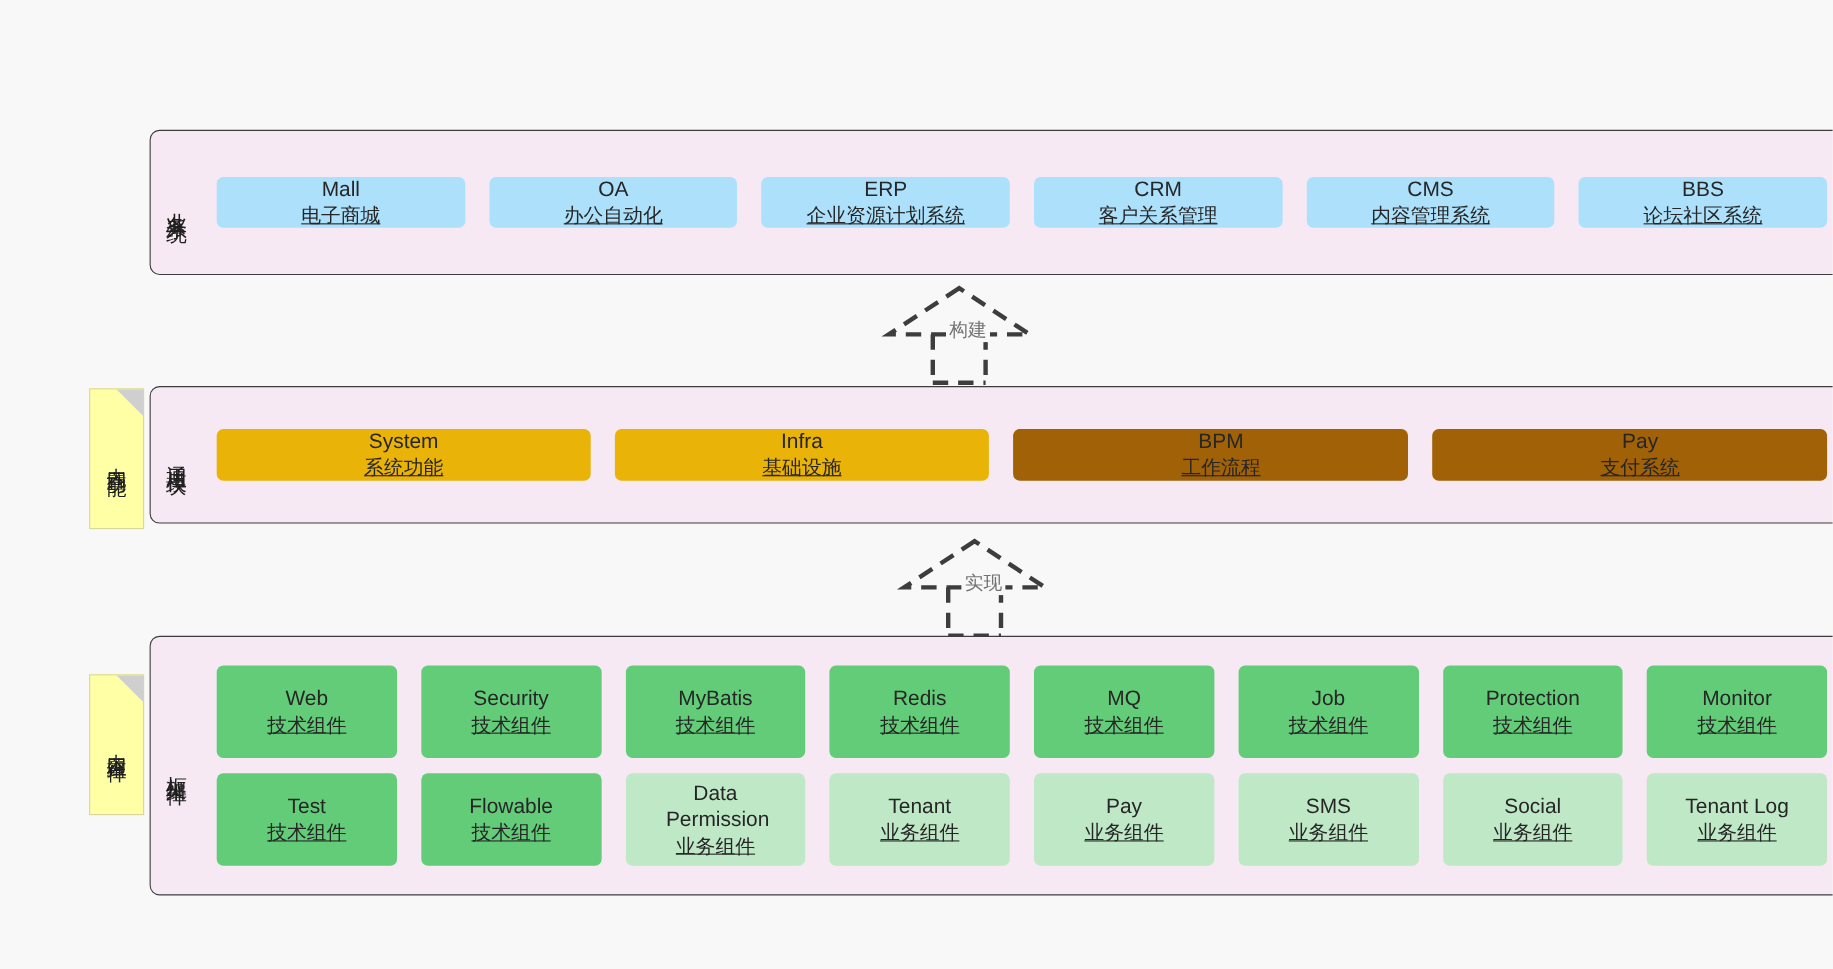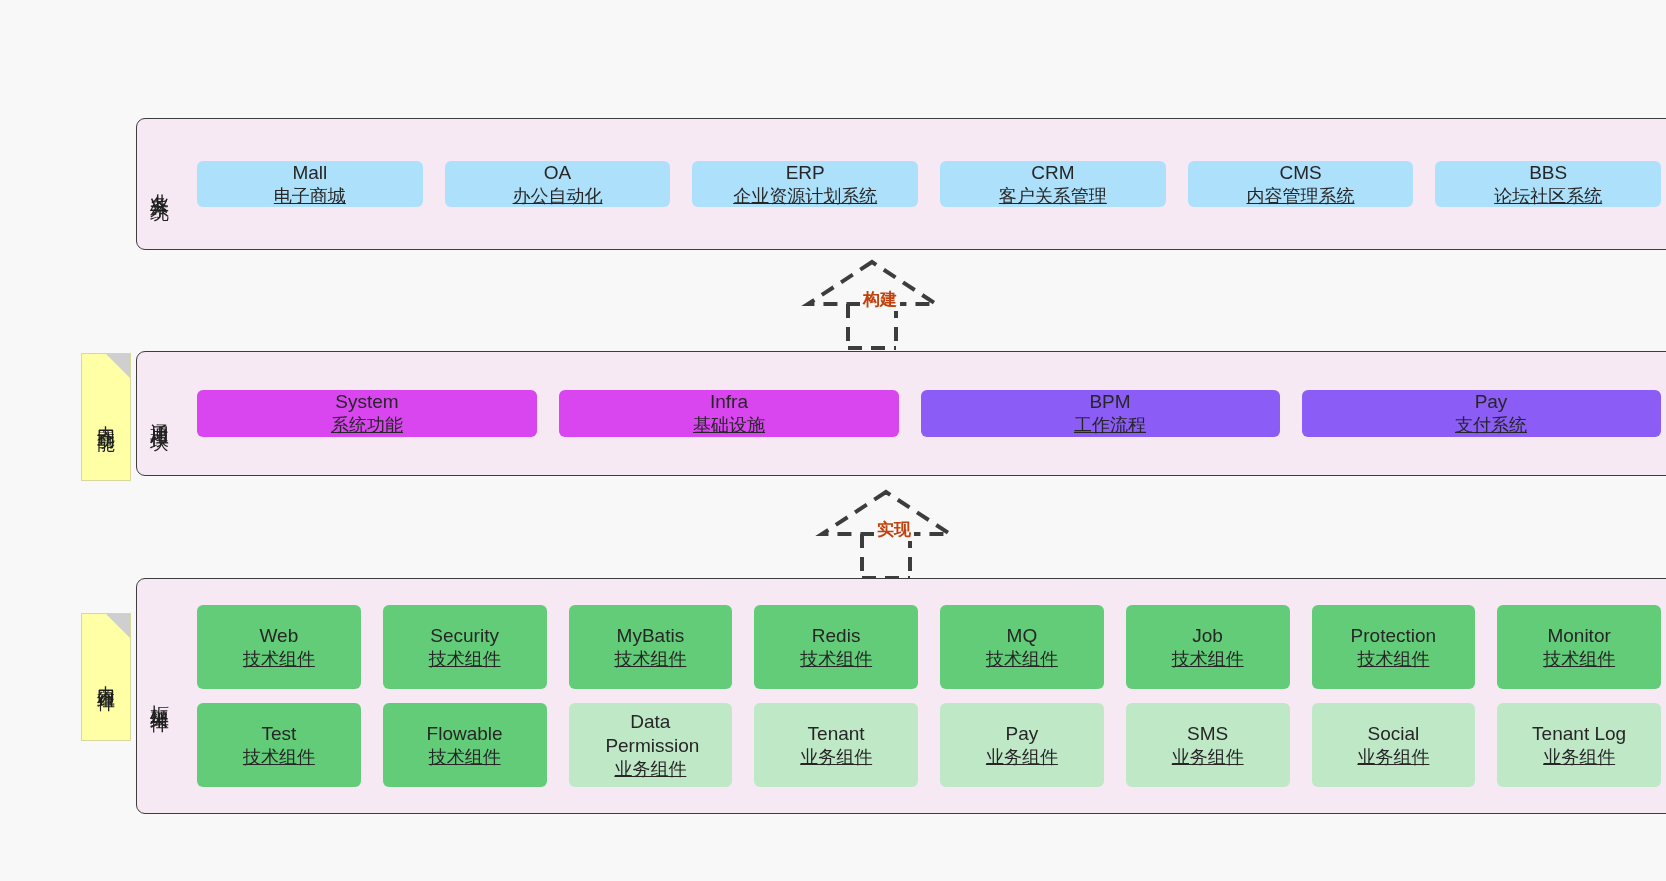--- a/index.html
+++ b/index.html
@@ -65,22 +65,22 @@
     text-align: center;
     color: #262626;
     line-height: 1.25;
     user-select: none;
   }
   .node .en { font-size: 19px; }
   .node .cn { font-size: 18px; text-decoration: underline; }
 
   
   .c-blue       { background: #ace0fb; }
-  .c-red        { background: #d946ef; text-align: right; }
-  .c-pink       { background: #8b5cf6; padding-left: 19px; }
+  .c-red        { background: #eab308; text-align: right; }
+  .c-pink       { background: #a16207; padding-left: 19px; }
   .c-green      { background: #63cc79; }
   .c-lightgreen { background: #bfe8c7; }
 
   
   .note {
     position: absolute;
     background: #ffffa6;
     border: 1px solid #d8d89a;
     display: flex;
     align-items: center;
@@ -101,26 +101,25 @@
     border-top: 24px solid #cfcfcf;
     border-left: 24px solid transparent;
   }
 
   
   .connector { position: absolute; }
   .connector svg { display: block; overflow: visible; }
   .connector .conn-label {
     position: absolute;
     font-size: 17px;
-    color: #c2410c;
+    color: #737373;
     background: #f8f8f8;
     padding: 0 3px;
     white-space: nowrap;
     user-select: none;
-    font-weight: bold;
   }
 </style>
 </head>
 <body>
 
 <div id="canvas">
 
   <div class="layer" id="layer-business-systems" style="left:92px; top:118px; width:1540px; height:132px;">
     <div class="layer-title">业务系统</div>
     <div class="layer-body">

